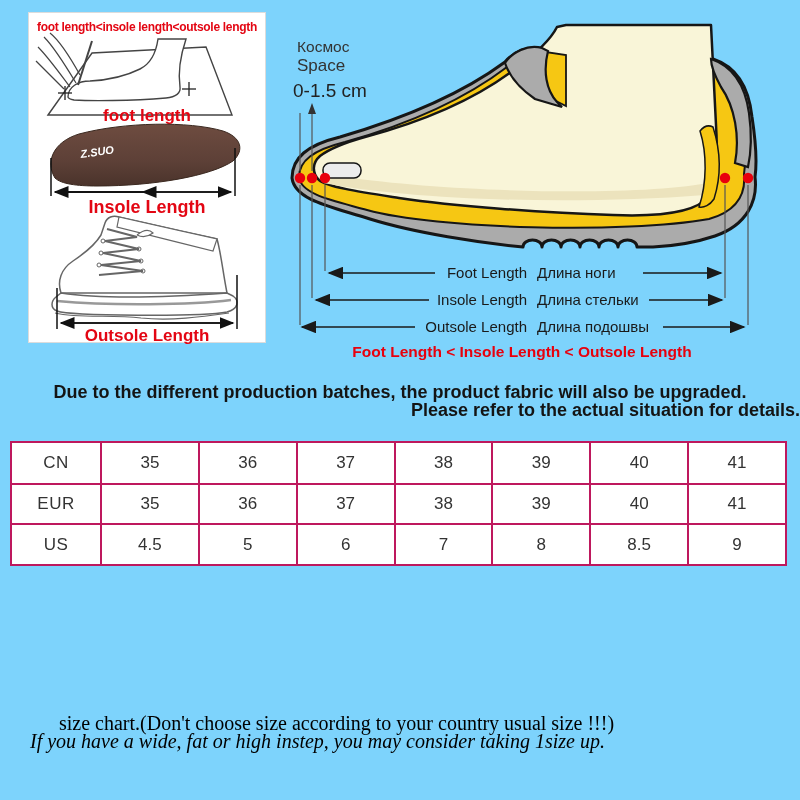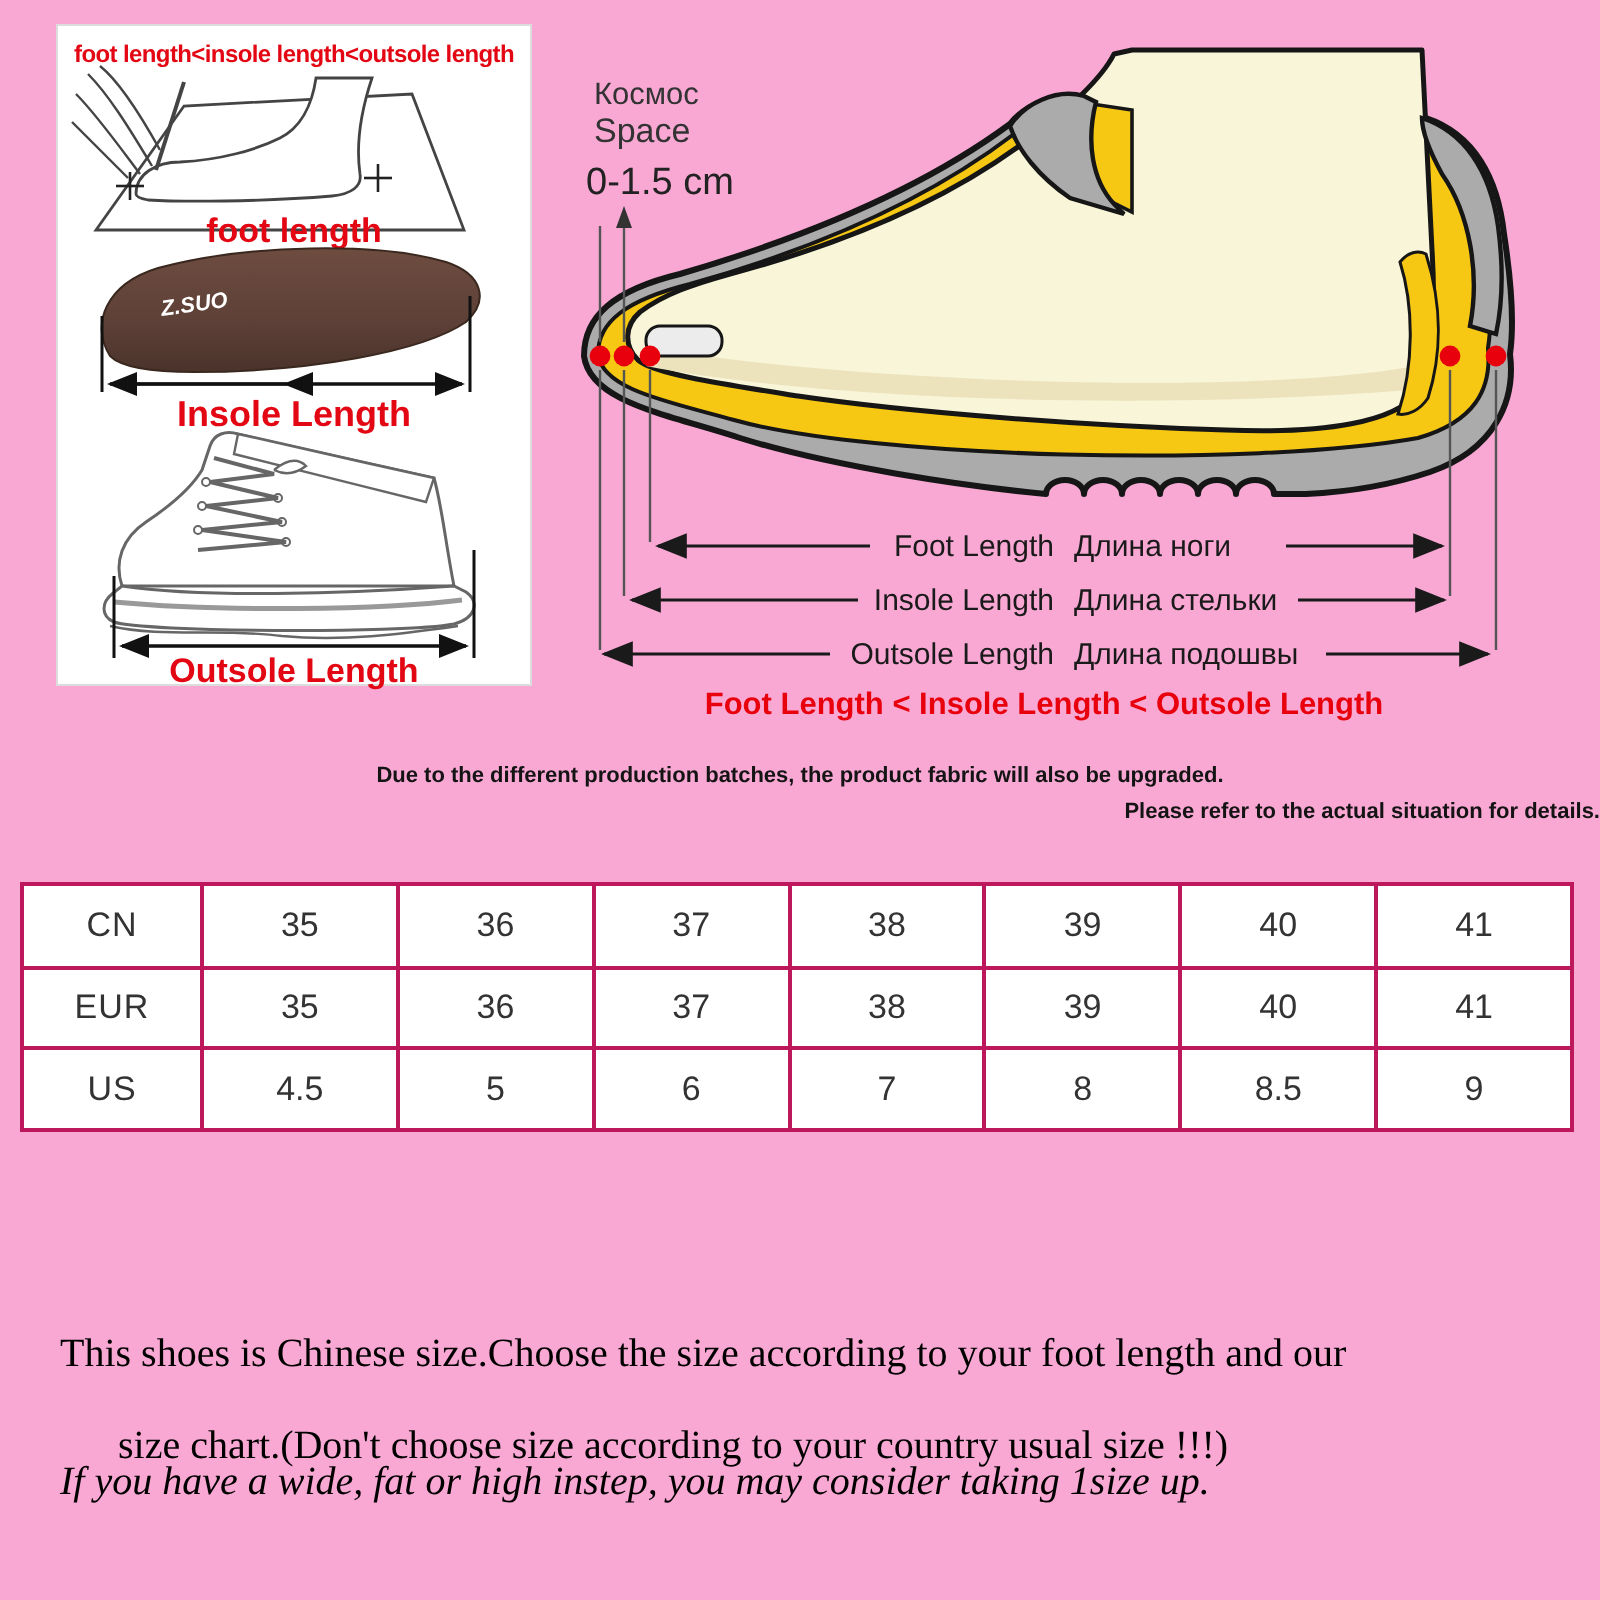--- a/index.html
+++ b/index.html
@@ -1,28 +1,28 @@
 <!DOCTYPE html>
 <html><head>
 <meta charset="utf-8">
 <style>
   html,body{margin:0;padding:0;background:#fff;}
-  #stage{position:relative;width:800px;height:800px;background:#f9a8d4;overflow:hidden;
+  #stage{position:relative;width:800px;height:800px;background:#7dd3fc;overflow:hidden;
          font-family:"Liberation Sans",sans-serif;}
   .abs{position:absolute;}
   
   .left-box{left:28px;top:12px;width:236px;height:329px;border:1px solid #dcdcdc;background:#fff;}
   .lp-title{left:0;top:7px;width:100%;text-align:center;color:#e30613;font-weight:bold;
             font-size:12px;letter-spacing:-0.3px;white-space:nowrap;}
   .red-label{width:100%;text-align:center;color:#e30613;font-weight:bold;}
   .lp-foot{left:0;top:93px;font-size:17px;}
   .lp-insole{left:0;top:184px;font-size:18px;}
   .lp-outsole{left:0;top:313px;font-size:17px;}
   
-  .notice{left:0;width:800px;text-align:center;color:#141414;font-size:11px;font-weight:600;}
+  .notice{left:0;width:800px;text-align:center;color:#141414;font-size:18px;font-weight:600;}
   .n1{top:382px;} .n2{top:400px;text-align:right;}
   
   .sc-heading{left:12px;top:417px;font-size:20px;font-weight:600;color:#2b2b2b;letter-spacing:2px;}
   table.sizes{position:absolute;left:10px;top:441px;width:777px;border-collapse:collapse;
               table-layout:fixed;background:#fff;}
   table.sizes td{border:2px solid #be185d;text-align:center;vertical-align:middle;
                  color:#333;font-size:17px;padding:0;}
   td.rowlabel{font-size:17px;color:#222;letter-spacing:.5px;}
   td.feetlabel{font-size:14px;line-height:1.3;padding:0 10px;}
   tr.r-cn td{height:40px;} tr.r-eur td{height:38px;} tr.r-us td{height:39px;margin-top:16px;} tr.r-feet td{height:52px;}
@@ -232,17 +232,16 @@
         <td>5</td>
         <td>6</td>
         <td>7</td>
         <td>8</td>
         <td>8.5</td>
         <td>9</td>
       </tr>
     </tbody>
   </table>
 
-  <div class="abs footer-line f1">This shoes is Chinese size.Choose the size according to your foot length and our</div>
   <div class="abs footer-line f2">size chart.(Don't choose size according to your country usual size !!!)</div>
   <div class="abs footer-line f3">If you have a wide, fat or high instep, you may consider taking 1size up.</div>
 
 </div>
 
 </body></html>

